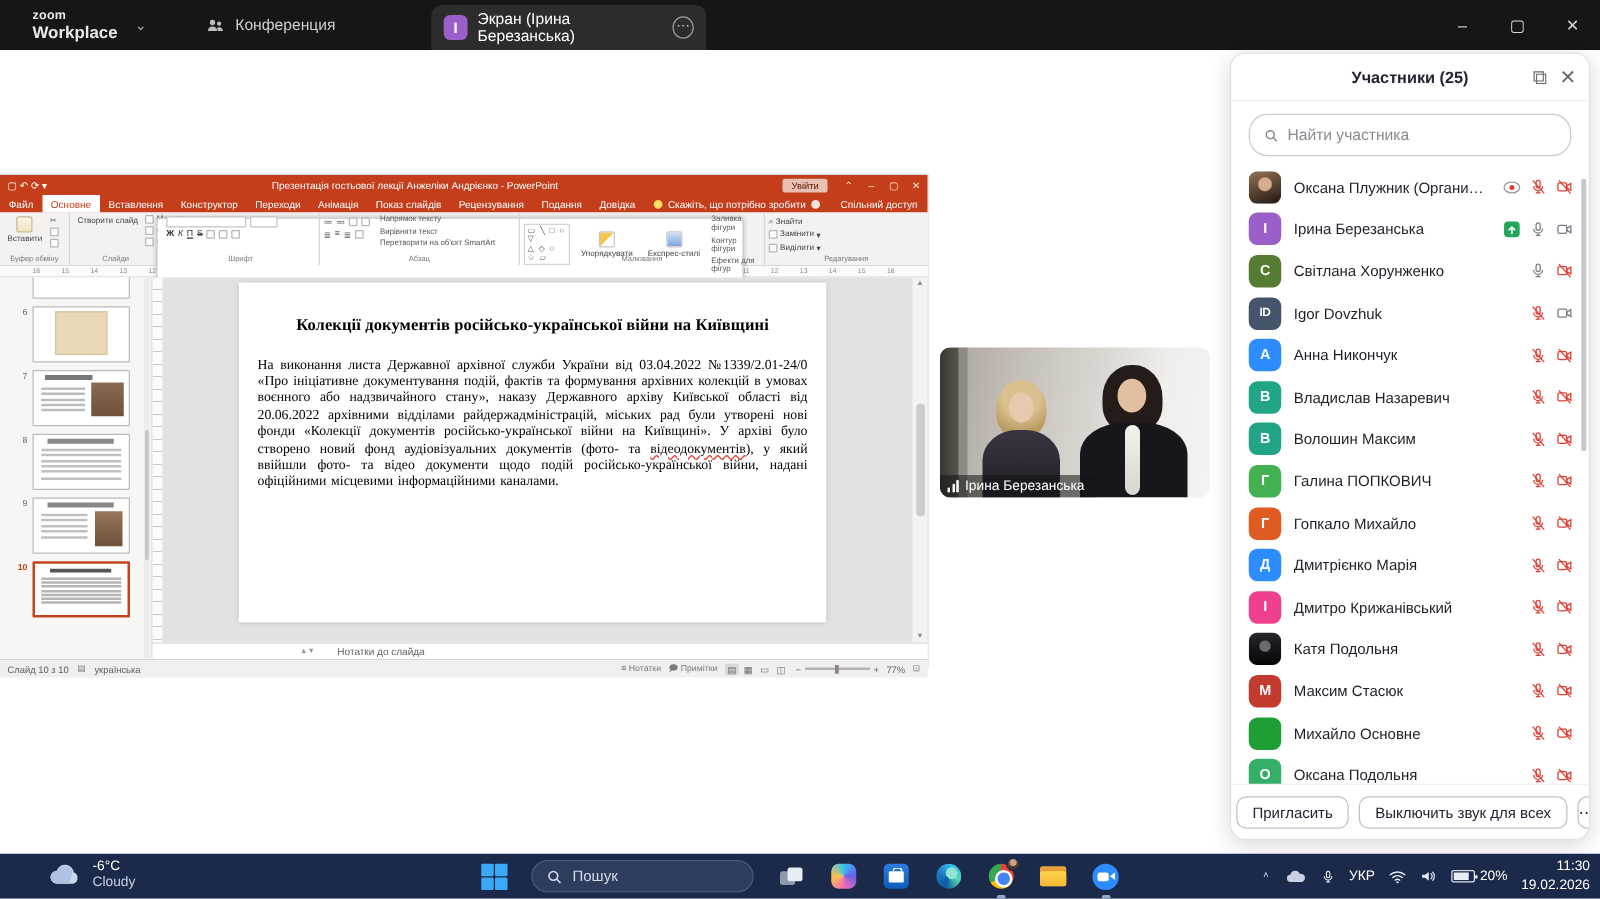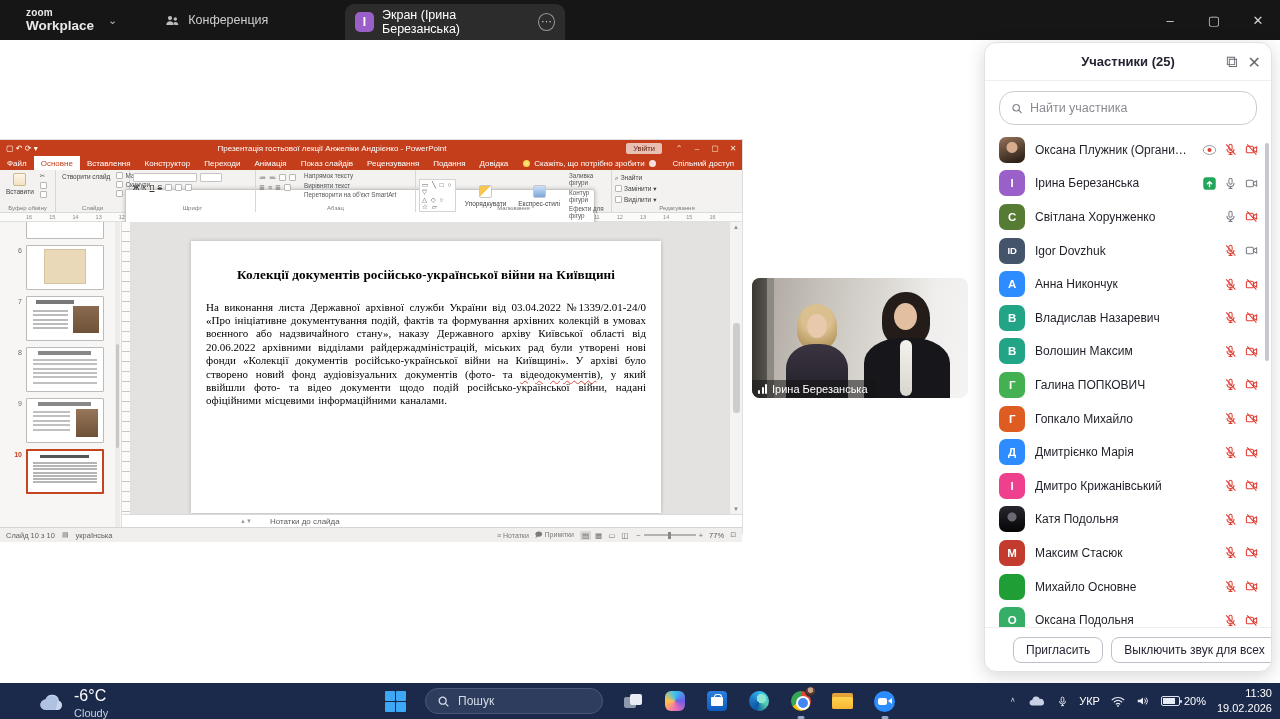--- a/index.html
+++ b/index.html
@@ -82,21 +82,21 @@
   .tc-current .tl{position:absolute;left:7%;width:86%;height:2px;background:#b5b5b5}
   .thumb-scroll{position:absolute;right:1px;top:0;width:5px;height:100%;background:#EDECEB}
   .thumb-scroll .th{position:absolute;top:40%;left:1px;width:3px;height:34%;background:#C9C7C5;border-radius:2px}
   .slide-col{flex:1;display:flex;flex-direction:column;min-width:0}
   .slide-region{position:relative;flex:1;background:#E3E2E1;overflow:hidden}
   .ruler-v{position:absolute;left:0;top:0;width:9px;height:100%;background:#FBFBFA;border-right:1px solid #E2E0DE;
     background-image:repeating-linear-gradient(#0000 0 9px,#c9c7c5 9px 10px)}
   .vscroll{position:absolute;right:0;top:0;width:13px;height:100%;background:#F4F3F2;border-left:1px solid #E2E0DE;
     display:flex;flex-direction:column;align-items:center;justify-content:space-between;font-size:6px;color:#8a8a8a;padding:2px 0}
   .vthumb{width:7px;height:90px;background:#CFCDCB;border-radius:3px}
-  .slide{position:absolute;left:69px;top:19px;width:470px;height:272px;background:#fff;
+  .slide{position:absolute;left:69px;top:4px;width:470px;height:272px;background:#fff;
     box-shadow:0 0 4px rgba(0,0,0,.22);font-family:"Liberation Serif","DejaVu Serif",serif;color:#000}
   .slide h1{font-size:13.2px;font-weight:700;text-align:center;margin:26px 26px 0;line-height:1.25;letter-spacing:.1px}
   .slide p{font-size:11px;line-height:1.22;text-align:justify;margin:17px 15px 0;word-spacing:1px}
   .sp-err{text-decoration:underline wavy #e04a3a 1px;text-underline-offset:2px}
   .notes-bar{height:13px;background:#fff;border-top:1px solid #DCDAD8;display:flex;align-items:center;
     font-size:8px;color:#5f5e5c}
   .notes-handle{margin-left:118px;color:#9a9a9a;font-size:6px;letter-spacing:0;margin-right:18px}
   .statusbar{height:15px;background:#F0EFEE;border-top:1px solid #D6D4D2;display:flex;align-items:center;
     font-size:7.5px;color:#5f5e5c;padding:0 6px;gap:7px}
   .sb-ic{font-size:7px;color:#7a7a7a}
@@ -150,30 +150,30 @@
     radial-gradient(circle at 50% 40%,#d7ab8d 0 5px,rgba(0,0,0,0) 6px),
     linear-gradient(160deg,#8a6a52 10%,#2c2017 90%)}
   .p-avatar.photo-dark{background:
     radial-gradient(circle at 50% 42%,#6a6a72 0 4px,rgba(0,0,0,0) 5px),
     linear-gradient(#26262c,#050507)}
   .p-name{font-size:12px;color:#1f1f28;white-space:nowrap;overflow:hidden;text-overflow:ellipsis;flex:1}
   .p-icons{display:flex;align-items:center;gap:7px;flex:0 0 auto}
   .p-icons span{display:flex;align-items:center;justify-content:center}
   .plist-scroll{position:absolute;right:2px;top:4px;width:4px;height:calc(100% - 8px)}
   .plist-scroll .th{position:absolute;top:8px;width:4px;height:218px;background:#C7C7CE;border-radius:2px}
-  .pnl-foot{flex:0 0 auto;height:44px;border-top:1px solid #EFEFF2;display:flex;align-items:center;gap:8px;padding:0 28px}
+  .pnl-foot{flex:0 0 auto;height:44px;border-top:1px solid #EFEFF2;display:flex;align-items:center;gap:8px;padding:0 4px}
   .foot-btn{height:26px;border:1px solid #BFBFC9;border-radius:8px;background:#fff;font-size:12px;color:#232333;
     padding:0 12px;font-family:"Liberation Sans",sans-serif;white-space:nowrap}
   .foot-more{width:30px;height:26px;border:1px solid #BFBFC9;border-radius:8px;background:#fff;font-size:13px;
     color:#232333;line-height:10px}
 
   
   #taskbar{position:absolute;left:0;top:683px;width:1280px;height:36px;background:#1B294A;color:#fff;overflow:hidden}
   .tb-weather{position:absolute;left:38px;top:3px;display:flex;align-items:center;gap:8px}
-  .tb-weather .t1{font-size:16px;color:#fff;line-height:1.3}
+  .tb-weather .t1{font-size:11px;color:#fff;line-height:1.3}
   .tb-weather .t2{font-size:11px;color:#C8D1E3;line-height:1.2}
   .tb-center{position:absolute;left:50%;top:0;height:36px;transform:translateX(-50%);display:flex;align-items:center;gap:17px}
   .start{width:21px;height:21px;display:grid;grid-template-columns:10px 10px;grid-gap:1px}
   .start i{background:#3DA8F5;display:block;height:10px;border-radius:1px}
   .tb-search{width:178px;height:26px;background:#2E3D5E;border:1px solid #49587A;border-radius:14px;display:flex;
     align-items:center;gap:8px;padding:0 11px;color:#D4DBE8;font-size:12px}
   .tb-ic{position:relative;width:25px;height:25px;display:flex;align-items:center;justify-content:center}
   .run-dot{position:absolute;bottom:-5px;left:50%;transform:translateX(-50%);width:7px;height:2.4px;
     border-radius:2px;background:#93A6C8}
   .ic-taskview{width:18px;height:15px;position:relative}

